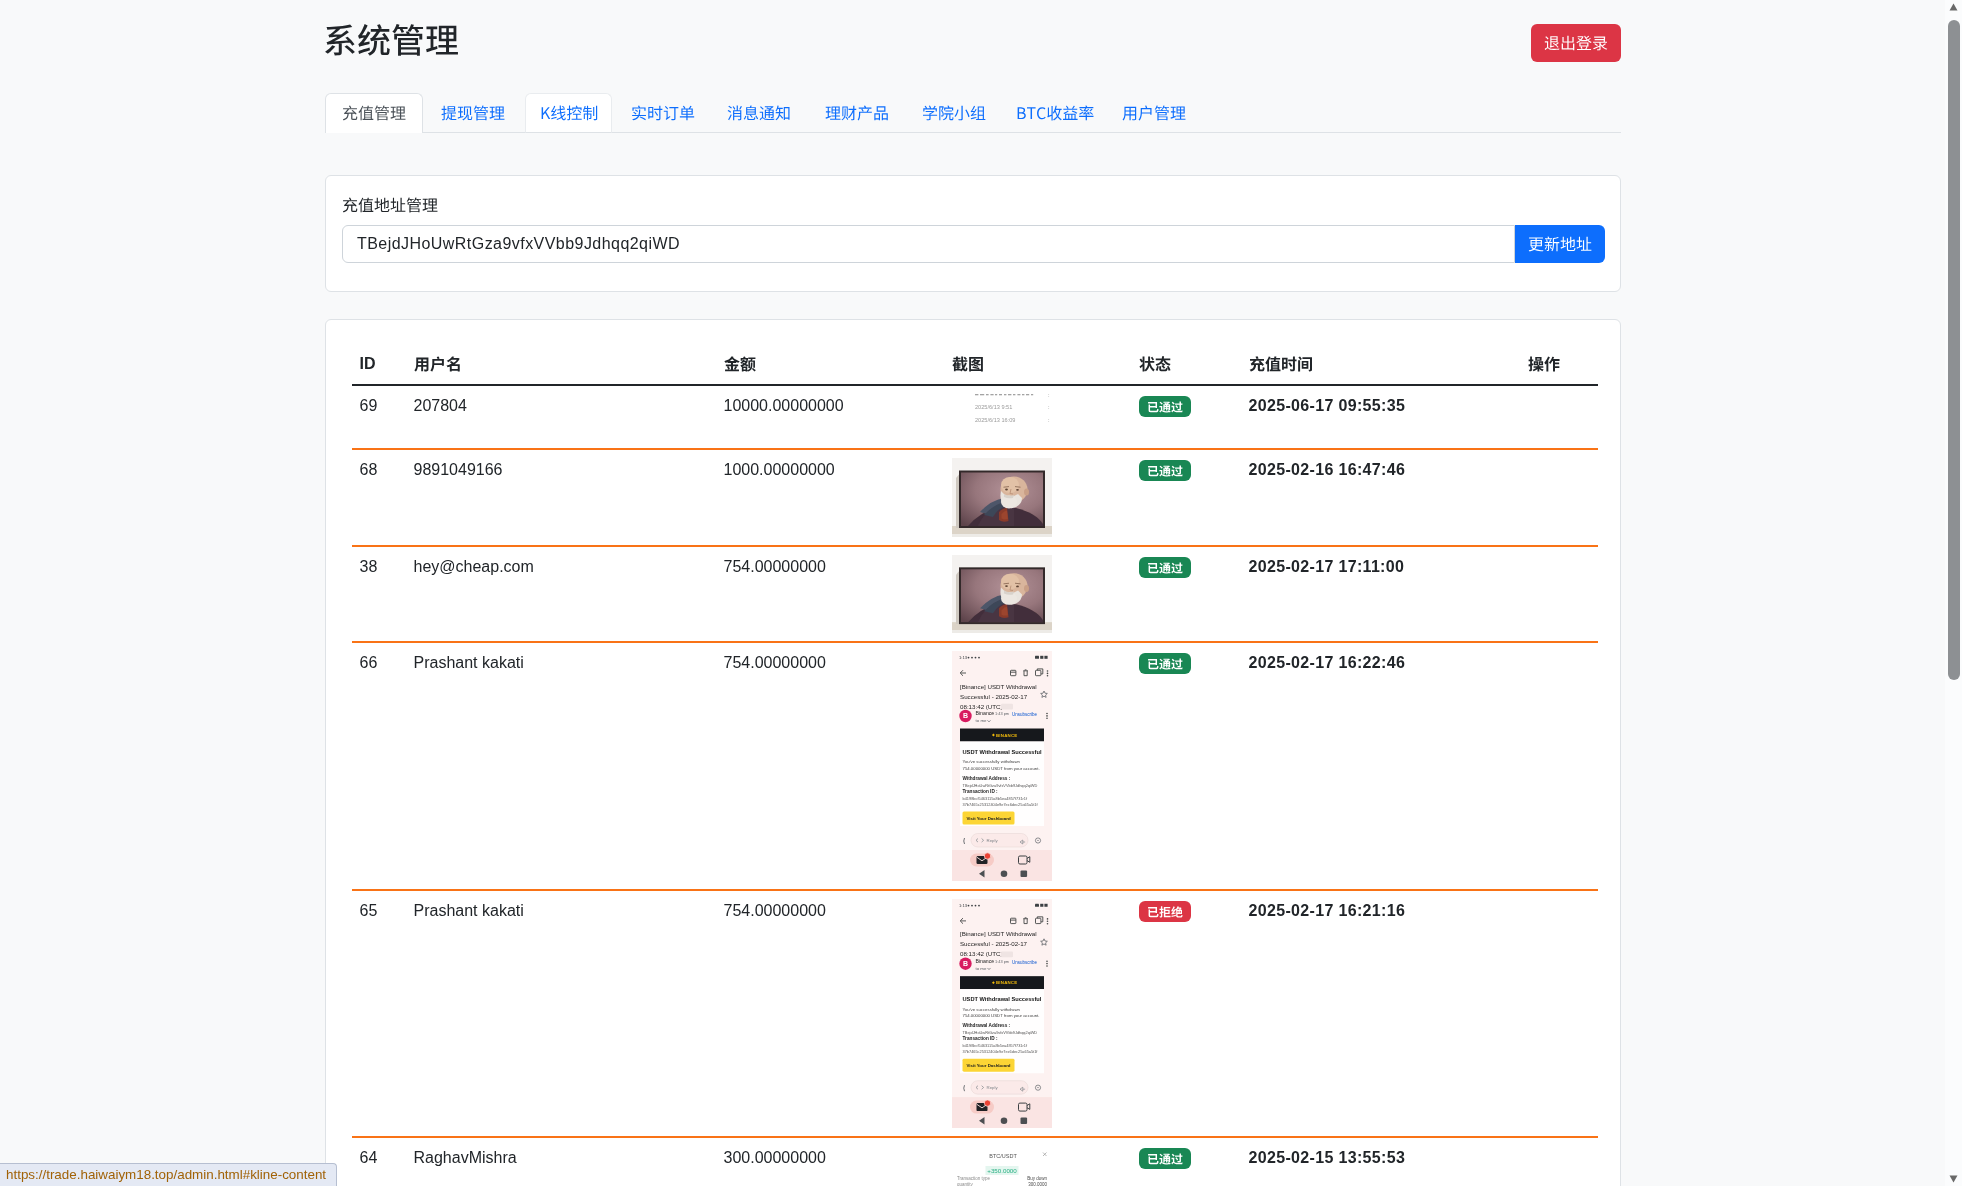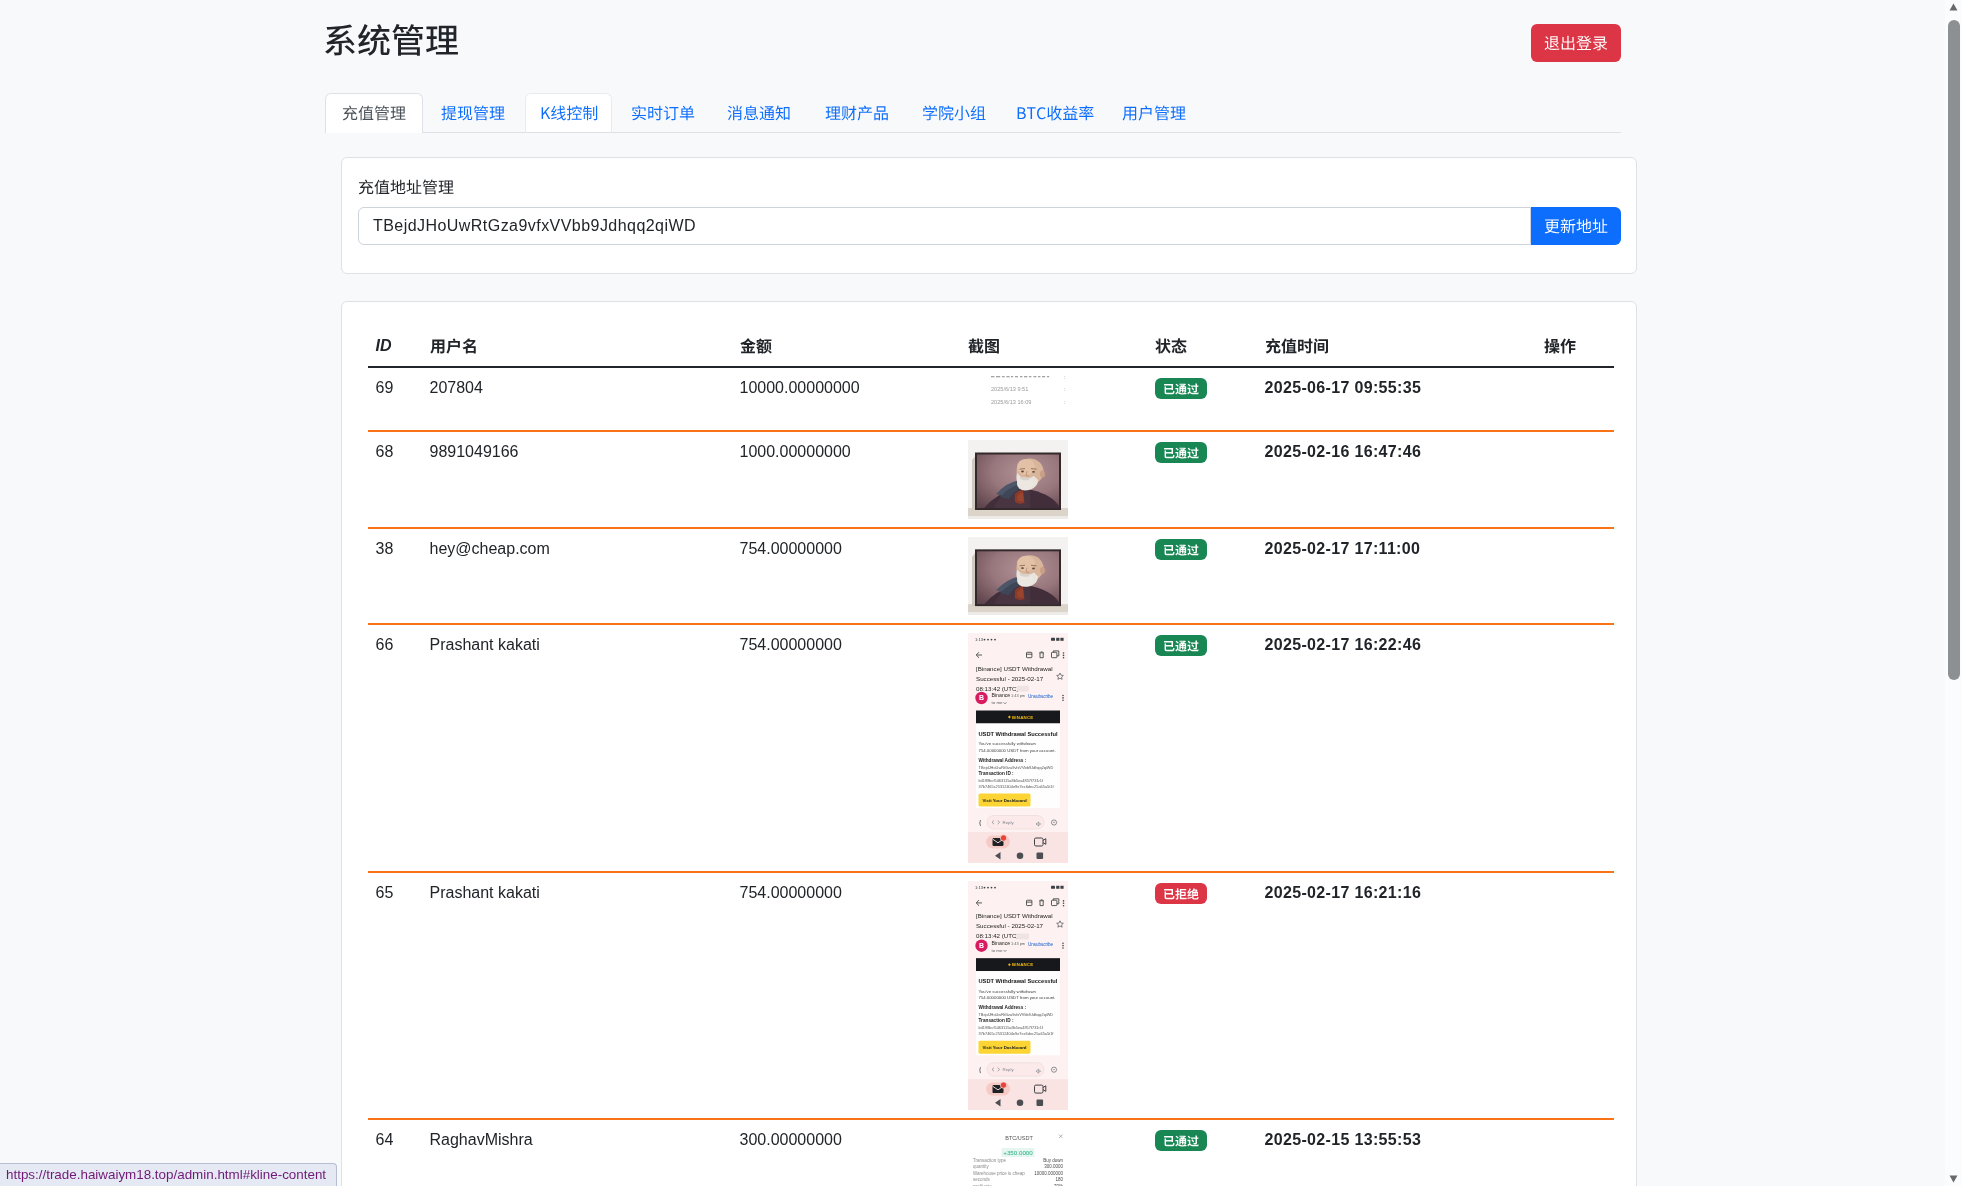--- a/index.html
+++ b/index.html
@@ -8,39 +8,39 @@
 body { background:#f8f9fa; font-family:"Liberation Sans",sans-serif; color:#212529; font-size:16px; }
 #c { position:absolute; left:324.5px; top:0; width:1296px; }
 #title { position:absolute; left:-1.3px; top:22.6px; }
 #logout { position:absolute; right:0; top:24px; width:90px; height:38px; background:#dc3545; border-radius:6px;
   display:flex; align-items:center; justify-content:center; }
 #tabs { position:absolute; left:0; top:92.6px; width:1296px; height:40px; }
 #tabline { position:absolute; left:0; top:39px; width:1296px; height:1px; background:#dee2e6; }
 .tab { position:absolute; top:0; height:40px; display:flex; align-items:center; justify-content:center; }
 .tab-active { background:#fff; border:1px solid #dee2e6; border-bottom:0; border-radius:6px 6px 0 0; z-index:2; }
 .tab-hover { background:#fff; border:1px solid #e9ecef; border-bottom-color:#dee2e6; border-radius:6px 6px 0 0; z-index:2; }
-.card { position:absolute; left:16px; width:1296px; background:#fff; border:1px solid #dee2e6; border-radius:6px; }
+.card { position:absolute; left:0; width:1296px; background:#fff; border:1px solid #dee2e6; border-radius:6px;margin-top:18px; }
 #card1 { top:157px; height:117px; }
 #card2 { top:300.6px; height:940px; border-radius:6px 6px 0 0; }
 #lbl { position:absolute; left:16.5px; top:20.6px; }
 #addr { position:absolute; left:16.5px; top:49.4px; width:1173px; height:38px; background:#fff;
   border:1px solid #ced4da; border-radius:6px 0 0 6px; line-height:36px; padding-left:14px; letter-spacing:0.45px; color:#212529; }
 #upd { position:absolute; left:1189.5px; top:49.4px; width:90px; height:38px; background:#0d6efd;
   border-radius:0 6px 6px 0; display:flex; align-items:center; justify-content:center; }
 table { border-collapse:collapse; table-layout:fixed; width:1246px; margin:24px 0 0 26px; }
 th, td { text-align:left; vertical-align:top; padding:8px; line-height:24px; font-size:16px; }
-th { border-bottom:2px solid #212529; font-weight:bold;font-style:italic; }
+th { border-bottom:2px solid #212529; font-weight:bold; }
 td { border-bottom:2px solid #f97316; }
 td.dt { letter-spacing:0.33px;font-weight:bold; }
 th .zh { height:24px; display:flex; align-items:center; }
 .badge { display:inline-flex; align-items:center; justify-content:center; width:52px; height:21px;
   border-radius:6px; margin-top:2.5px; }
 #status { position:absolute; left:0; top:1163px; height:23px; background:#e4e9f4;
   border:1px solid #b6bfd1; border-left:0; border-bottom:0; border-radius:0 4px 0 0;
-  font-size:13.4px; color:#701a75; line-height:22px; padding:0 10px 0 6px; }
+  font-size:13.4px; color:#a16207; line-height:22px; padding:0 10px 0 6px; }
 #sb { position:absolute; right:0; top:0; width:17px; height:1186px; background:#fbfcfd; }
 #sb .thumb { position:absolute; left:2.5px; top:20px; width:12px; height:660px; background:#8d9093; border-radius:6px; }
 </style>
 </head>
 <body>
 <div id="c">
   <div id="title">
       <svg class="" width="136.00" height="34.00" viewBox="0 0 4000 1000" style="display:block">
         <path transform="translate(0,880) scale(1,-1)" fill="#212529" d="M274 222 361 191Q332 151 294 112Q256 72 216 37Q176 2 138 -25Q129 -16 116 -5Q102 6 87 16Q73 27 62 33Q121 68 178 119Q236 170 274 222ZM632 182 701 227Q742 198 787 161Q832 125 872 90Q912 55 938 26L864 -26Q840 2 801 39Q762 75 717 113Q673 151 632 182ZM464 301H552V25Q552 -10 543 -29Q534 -48 506 -59Q480 -69 440 -71Q401 -73 345 -73Q342 -54 333 -29Q323 -5 313 12Q342 11 369 11Q396 10 416 10Q436 10 444 10Q456 11 460 15Q464 18 464 27ZM798 838 860 766Q787 748 698 735Q609 721 512 711Q415 701 316 695Q218 688 125 684Q123 700 116 722Q110 745 103 759Q194 764 291 771Q388 778 481 788Q574 798 655 810Q737 823 798 838ZM131 240Q129 249 125 263Q120 278 115 293Q110 308 105 320Q130 323 164 337Q198 351 245 374Q271 386 321 414Q371 441 434 480Q498 520 566 567Q634 614 696 665L761 608Q622 502 477 420Q331 337 189 277V275Q189 275 180 272Q172 269 160 263Q149 258 140 252Q131 246 131 240ZM131 240 129 302 184 332 815 374Q813 358 813 337Q813 317 813 304Q668 293 562 286Q457 278 385 272Q313 266 268 262Q222 257 196 254Q169 251 155 248Q141 244 131 240ZM183 451Q181 460 177 473Q173 487 168 502Q163 518 158 528Q174 530 192 540Q210 551 232 567Q244 575 268 593Q291 612 321 637Q350 663 381 693Q412 724 439 755L512 714Q448 649 377 591Q306 532 236 490V488Q236 488 228 485Q220 481 209 476Q198 470 191 464Q183 457 183 451ZM183 451 182 509 227 534 578 551Q575 536 572 516Q570 496 569 484Q449 478 377 473Q304 468 266 464Q227 461 210 458Q193 455 183 451ZM658 444 724 478Q763 444 802 403Q841 363 874 324Q906 285 927 254L858 212Q839 244 806 285Q773 325 734 367Q695 409 658 444Z M1739 552 1806 586Q1833 551 1862 510Q1890 470 1915 431Q1940 393 1954 363L1880 323Q1867 352 1844 392Q1821 432 1793 474Q1766 516 1739 552ZM1405 701H1950V623H1405ZM1694 350H1779V43Q1779 23 1783 17Q1787 12 1802 12Q1806 12 1818 12Q1830 12 1843 12Q1856 12 1861 12Q1871 12 1877 22Q1882 32 1884 62Q1887 92 1888 153Q1901 142 1923 133Q1945 123 1962 118Q1959 47 1950 8Q1941 -32 1922 -48Q1903 -63 1870 -63Q1864 -63 1853 -63Q1842 -63 1828 -63Q1814 -63 1803 -63Q1792 -63 1787 -63Q1750 -63 1729 -54Q1709 -44 1702 -21Q1694 2 1694 42ZM1505 349H1591Q1588 266 1578 199Q1569 132 1546 79Q1523 27 1482 -13Q1440 -53 1371 -82Q1366 -70 1358 -57Q1349 -44 1338 -31Q1328 -18 1318 -11Q1378 13 1414 45Q1451 78 1470 121Q1489 164 1496 221Q1503 277 1505 349ZM1411 342 1409 407 1455 435 1852 468Q1853 452 1855 431Q1858 411 1861 398Q1748 387 1672 379Q1596 371 1549 366Q1501 360 1474 357Q1447 353 1434 350Q1420 346 1411 342ZM1591 824 1672 845Q1688 816 1705 780Q1721 745 1730 721L1644 695Q1636 720 1621 757Q1606 793 1591 824ZM1411 342Q1409 354 1404 370Q1399 386 1393 402Q1388 418 1383 427Q1398 431 1416 437Q1434 444 1449 458Q1460 468 1481 495Q1502 521 1527 554Q1553 587 1575 619Q1598 650 1612 670H1714Q1695 642 1668 605Q1641 568 1612 529Q1583 490 1556 456Q1529 422 1508 398Q1508 398 1498 395Q1489 391 1474 386Q1460 380 1445 372Q1431 365 1421 358Q1411 350 1411 342ZM1066 179Q1064 188 1060 203Q1055 218 1049 234Q1043 251 1038 261Q1055 265 1073 282Q1092 300 1115 327Q1127 341 1151 371Q1175 402 1205 445Q1234 487 1264 537Q1295 586 1320 637L1397 590Q1339 490 1269 394Q1198 298 1126 226V223Q1126 223 1117 219Q1108 214 1096 208Q1085 201 1076 193Q1066 185 1066 179ZM1066 179 1061 252 1101 281 1369 335Q1368 317 1368 295Q1369 272 1371 259Q1279 238 1222 225Q1165 212 1135 203Q1104 195 1089 190Q1075 184 1066 179ZM1060 420Q1058 430 1052 446Q1047 462 1041 479Q1035 497 1029 509Q1043 512 1058 528Q1072 544 1089 569Q1098 581 1114 609Q1130 637 1150 676Q1170 715 1189 759Q1209 803 1224 848L1313 807Q1287 747 1254 686Q1221 625 1185 570Q1150 514 1113 470V467Q1113 467 1105 463Q1097 458 1087 450Q1076 443 1068 435Q1060 427 1060 420ZM1060 420 1058 486 1098 512 1281 530Q1277 513 1275 492Q1273 471 1273 457Q1211 449 1172 443Q1133 438 1111 434Q1089 430 1078 427Q1066 424 1060 420ZM1040 57Q1081 69 1134 84Q1188 100 1247 119Q1307 138 1368 157L1383 82Q1299 53 1214 24Q1129 -5 1060 -29Z M2273 15H2790V-51H2273ZM2094 562H2920V394H2832V495H2178V394H2094ZM2268 438H2796V231H2268V296H2712V373H2268ZM2272 168H2849V-82H2763V102H2272ZM2207 438H2294V-83H2207ZM2435 624 2513 640Q2528 619 2541 592Q2554 564 2559 544L2478 526Q2473 546 2461 573Q2448 600 2435 624ZM2170 764H2487V701H2170ZM2586 763H2943V701H2586ZM2165 847 2250 831Q2227 760 2191 693Q2155 626 2114 580Q2106 586 2092 594Q2079 601 2065 609Q2050 616 2039 620Q2081 662 2114 723Q2146 783 2165 847ZM2590 846 2674 831Q2657 770 2628 713Q2598 655 2563 616Q2556 622 2543 629Q2530 636 2516 644Q2502 651 2492 656Q2526 691 2551 742Q2576 792 2590 846ZM2247 716 2316 738Q2336 710 2356 676Q2376 641 2385 617L2311 591Q2303 616 2285 651Q2266 686 2247 716ZM2675 712 2742 740Q2766 712 2791 678Q2816 644 2827 620L2756 588Q2745 613 2722 648Q2699 683 2675 712Z M3486 536V419H3839V536ZM3486 722V607H3839V722ZM3407 797H3922V344H3407ZM3396 235H3935V156H3396ZM3321 29H3969V-50H3321ZM3043 778H3360V696H3043ZM3053 489H3345V408H3053ZM3032 107Q3074 118 3126 134Q3179 150 3237 169Q3295 188 3354 207L3369 124Q3287 96 3204 68Q3121 40 3053 18ZM3164 745H3247V127L3164 112ZM3626 763H3701V380H3707V-7H3619V380H3626Z"></path>
       </svg>

